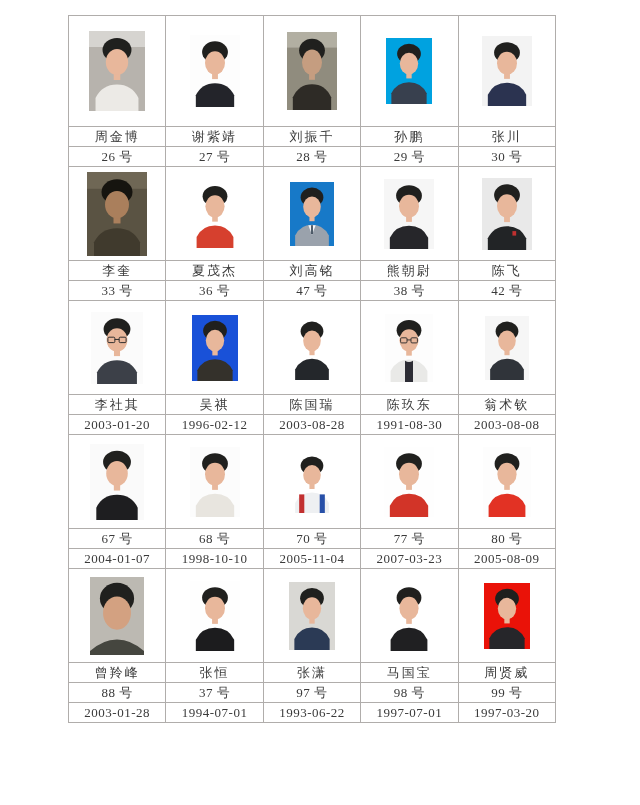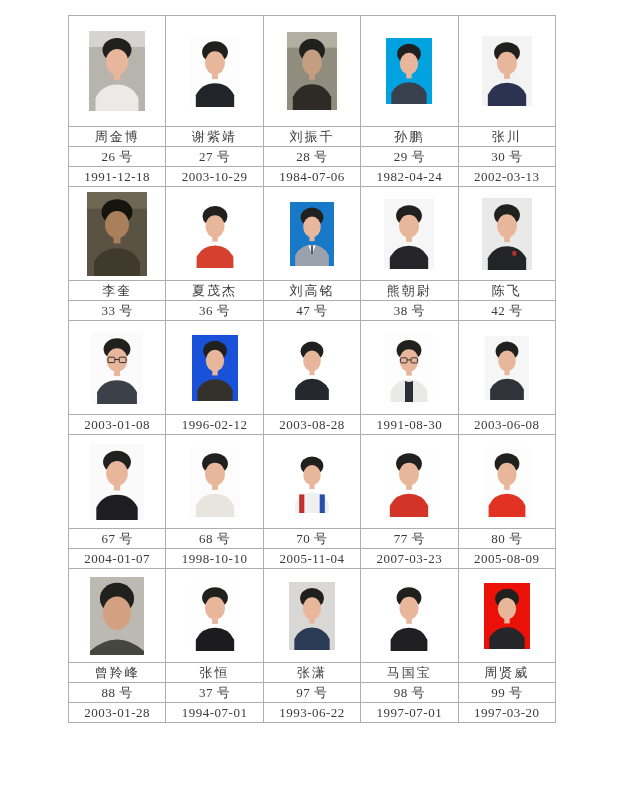--- a/index.html
+++ b/index.html
@@ -95,27 +95,20 @@
           <td>孙鹏</td>
           <td>张川</td>
         </tr>
         <tr class="number-row">
           <td>26 号</td>
           <td>27 号</td>
           <td>28 号</td>
           <td>29 号</td>
           <td>30 号</td>
         </tr>
-        <tr class="date-row">
-          <td>1991-12-18</td>
-          <td>2003-10-29</td>
-          <td>1984-07-06</td>
-          <td>1982-04-24</td>
-          <td>2002-03-13</td>
-        </tr>
         <tr class="photo-row">
           <td>
             <svg width="60" height="84" viewBox="0 0 60 80" preserveAspectRatio="none" xmlns="http://www.w3.org/2000/svg">
               <rect width="60" height="80" fill="#5a5343"></rect>
               <rect width="60" height="16" fill="#6f6755"></rect>
               <ellipse cx="30" cy="19" rx="15.5" ry="12" fill="#16140f"></ellipse>
               <rect x="26.5" y="38" width="7" height="11" fill="#aa7f5c"></rect>
               <ellipse cx="30" cy="31" rx="12" ry="13" fill="#aa7f5c"></ellipse>
               <path d="M7,80 L7,67 Q14,53.5 30,53.5 Q46,53.5 53,67 L53,80 Z" fill="#403a2d"></path>
             </svg>
@@ -225,26 +218,33 @@
           <td>
             <svg width="44" height="64" viewBox="0 0 60 80" preserveAspectRatio="none" xmlns="http://www.w3.org/2000/svg">
               <rect width="60" height="80" fill="#f6f6f6"></rect>
               <ellipse cx="30" cy="19" rx="15.5" ry="12" fill="#20201e"></ellipse>
               <rect x="26.5" y="38" width="7" height="11" fill="#e8b79b"></rect>
               <ellipse cx="30" cy="31" rx="12" ry="13" fill="#e8b79b"></ellipse>
               <path d="M7,80 L7,67 Q14,53.5 30,53.5 Q46,53.5 53,67 L53,80 Z" fill="#30343a"></path>
             </svg>
           </td>
         </tr>
+        <tr class="name-row">
+          <td>李社其</td>
+          <td>吴祺</td>
+          <td>陈国瑞</td>
+          <td>陈玖东</td>
+          <td>翁术钦</td>
+        </tr>
         <tr class="date-row">
-          <td>2003-01-08</td>
+          <td>2003-01-20</td>
           <td>1996-02-12</td>
           <td>2003-08-28</td>
           <td>1991-08-30</td>
-          <td>2003-06-08</td>
+          <td>2003-08-08</td>
         </tr>
         <tr class="photo-row">
           <td>
             <svg width="54" height="76" viewBox="0 0 60 80" preserveAspectRatio="none" xmlns="http://www.w3.org/2000/svg">
               <rect width="60" height="80" fill="#fafafa"></rect>
               <ellipse cx="30" cy="19" rx="15.5" ry="12" fill="#20201e"></ellipse>
               <rect x="26.5" y="38" width="7" height="11" fill="#e8b79b"></rect>
               <ellipse cx="30" cy="31" rx="12" ry="13" fill="#e8b79b"></ellipse>
               <path d="M7,80 L7,67 Q14,53.5 30,53.5 Q46,53.5 53,67 L53,80 Z" fill="#1e1e20"></path>
             </svg>

